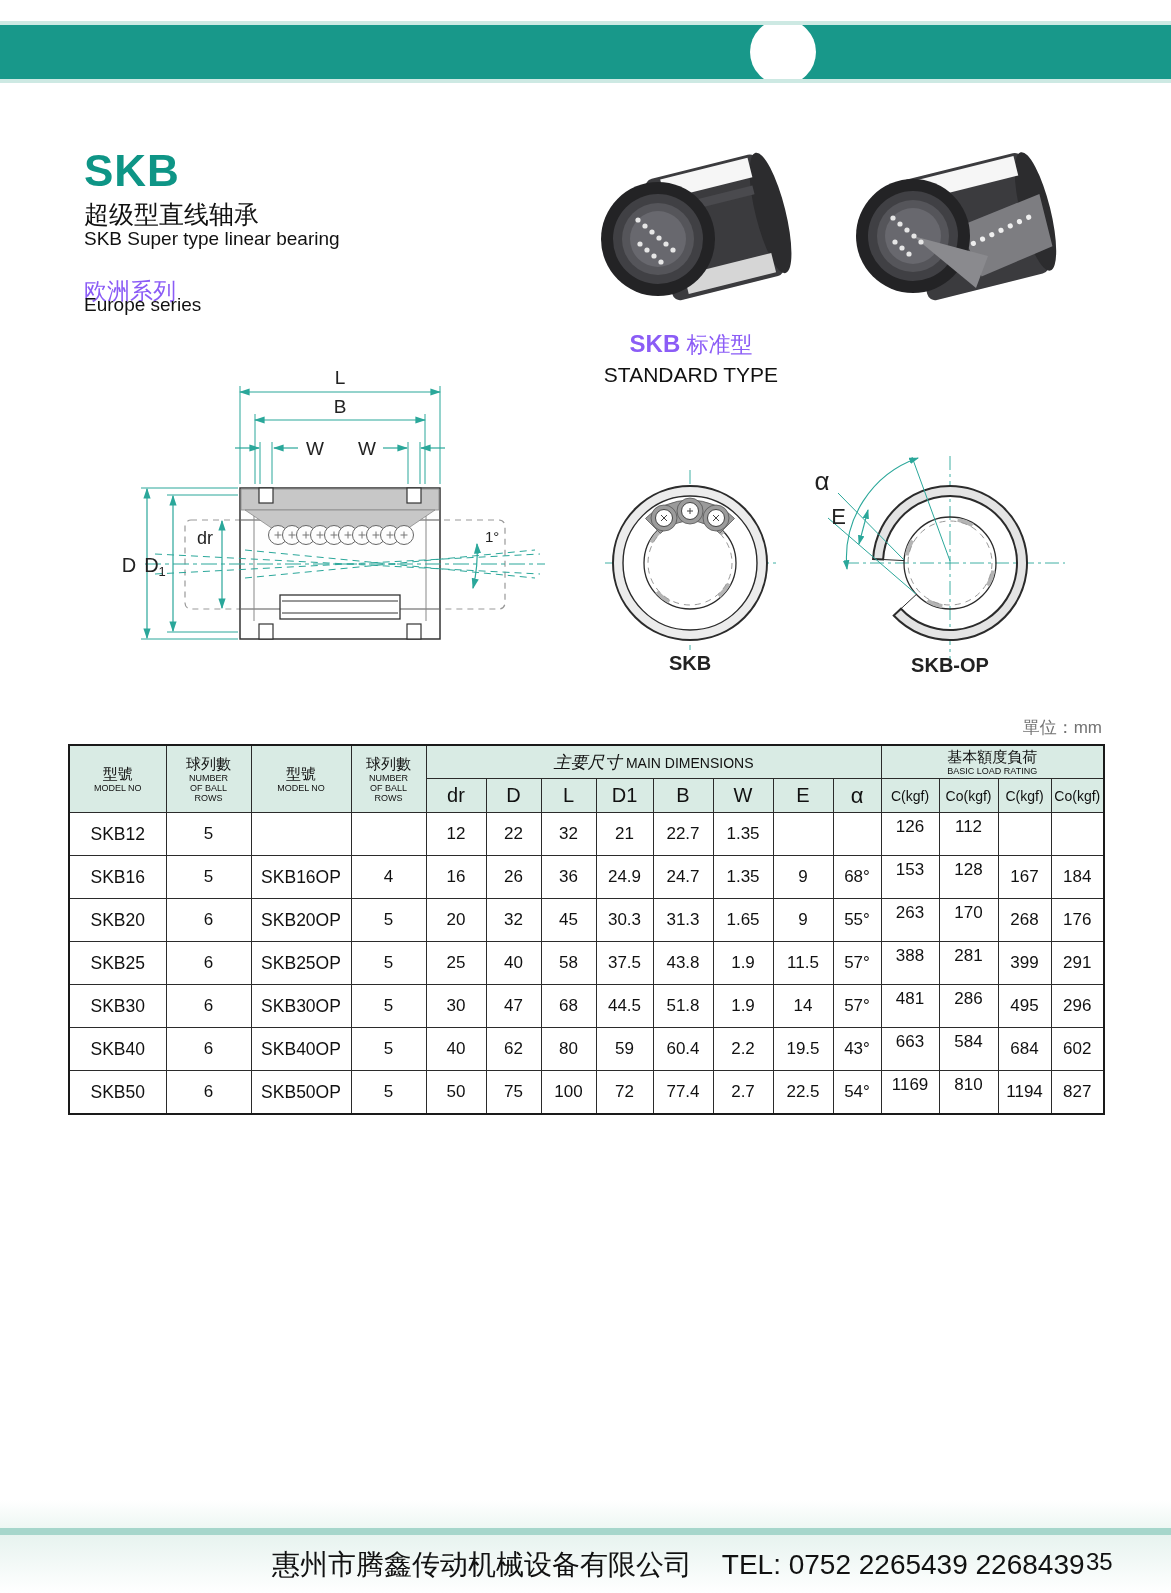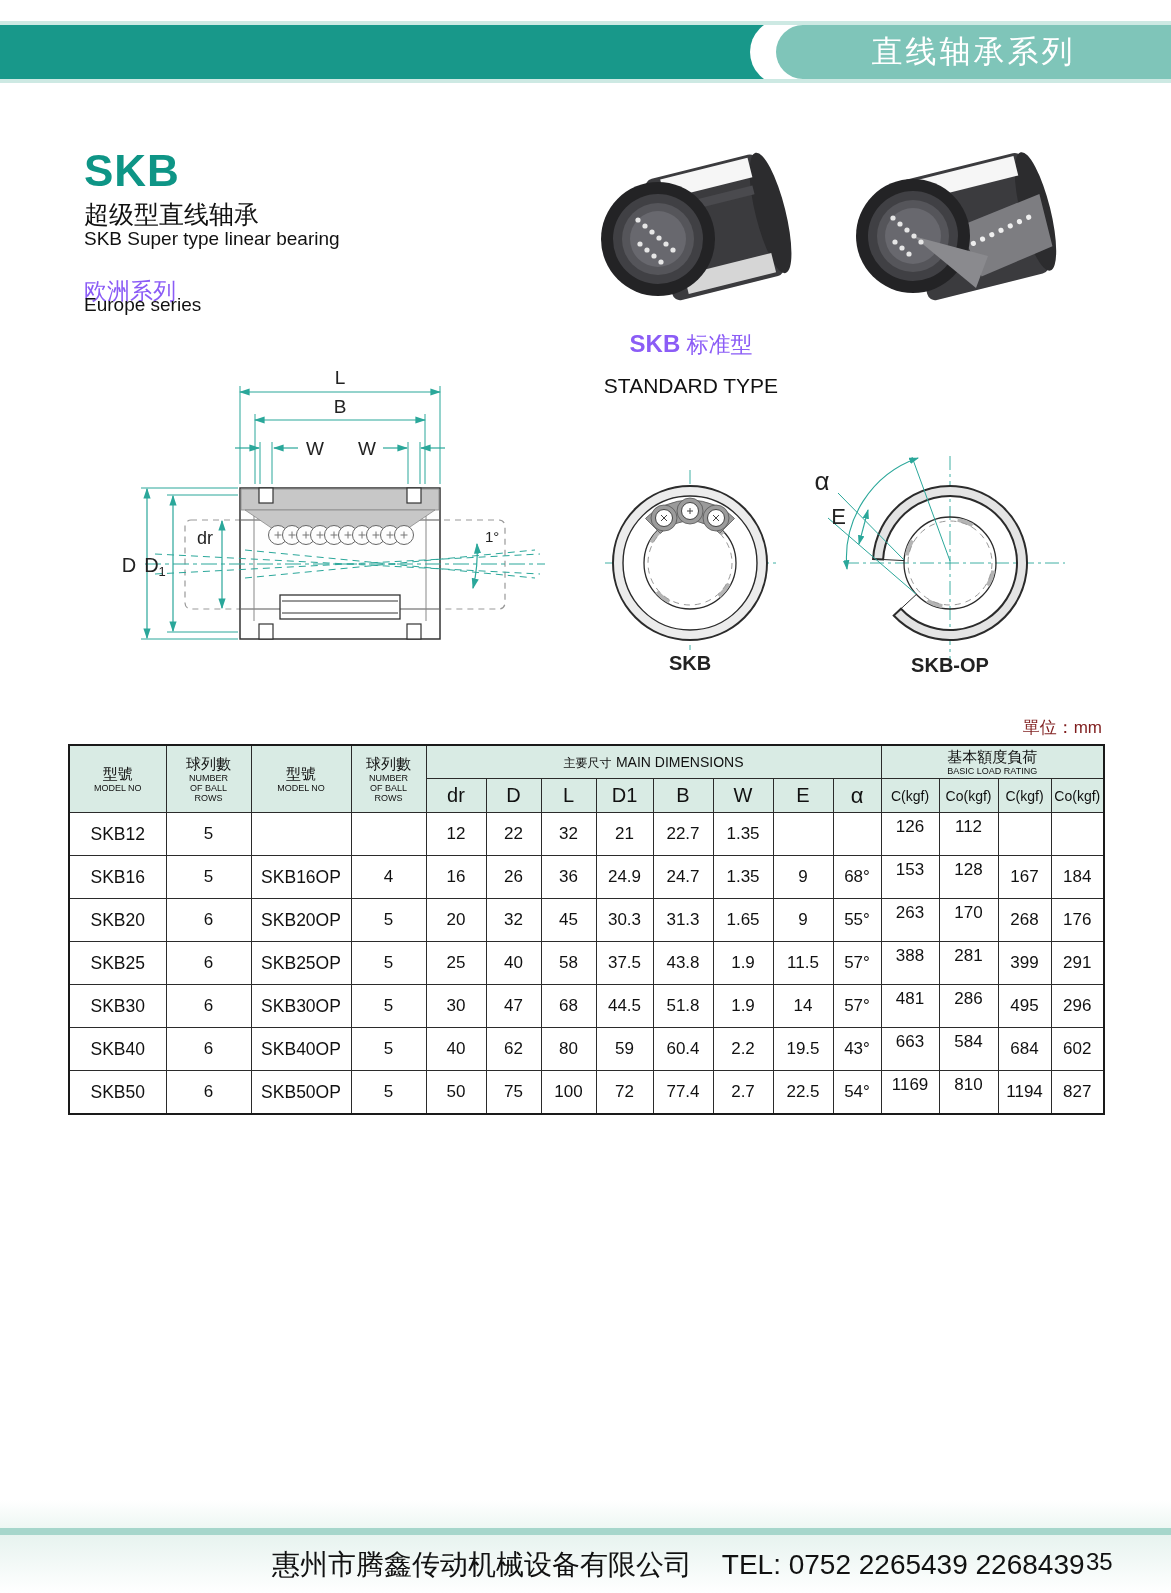--- a/index.html
+++ b/index.html
@@ -18,34 +18,34 @@
   .t-en{position:absolute;left:84px;top:228px;font-size:19px;color:#111;}
   .s-cn{position:absolute;left:84px;top:276px;font-size:23px;color:#8b5cf6;}
   .s-en{position:absolute;left:84px;top:294px;font-size:19px;color:#111;}
   
   .photo1{position:absolute;left:588px;top:136px;}
   .photo2{position:absolute;left:838px;top:132px;}
   .cap1{position:absolute;left:578px;top:330px;width:226px;text-align:center;}
   .cap2{position:absolute;left:828px;top:330px;width:258px;text-align:center;}
   .cap-line1{font-size:22px;color:#8b5cf6;}
   .cap-line1 b{font-size:24px;}
-  .cap-line2{font-size:21px;color:#111;margin-top:14px;}
+  .cap-line2{font-size:21px;color:#111;margin-top:3px;}
   
   .dim-svg{position:absolute;left:95px;top:362px;}
   .sec-svg{position:absolute;left:600px;top:398px;}
   
-  .unit{position:absolute;right:69px;top:716px;font-size:17px;color:#7f1d1d;}
+  .unit{position:absolute;right:69px;top:716px;font-size:17px;color:#737373;}
   
   .spec-table{position:absolute;left:68px;top:744px;width:1035px;border-collapse:collapse;
               table-layout:fixed;text-align:center;border:2px solid #1a1a1a;}
   .spec-table th,.spec-table td{border:1px solid #2b2b2b;padding:0;}
   .spec-table thead th{background:#d9ebe4;font-weight:normal;color:#111;}
   .h-cn{font-size:15px;line-height:1.15;}
   .h-en{font-size:9px;line-height:1.12;}
-  .h-main-cn{font-size:12px;}
+  .h-main-cn{font-size:17px;font-style:italic;}
   .h-main-en{font-size:14px;}
   .h-dim{font-size:20px;height:33px;}
   .h-alpha{font-size:22px;}
   .h-load{font-size:14px;}
   .spec-table tbody td{height:38px;font-size:17px;color:#111;}
   .spec-table tbody td:nth-child(1),.spec-table tbody td:nth-child(3){font-size:17.5px;}
   .spec-table tbody td:nth-child(13),.spec-table tbody td:nth-child(14){vertical-align:top;padding-top:4px;}
   
   .notes{position:absolute;left:86px;top:1090px;font-size:19.5px;color:#111;line-height:1.12;}
   .notes div{margin-bottom:3px;}
@@ -60,23 +60,20 @@
   .f-text .tel{margin-left:22px;}
   .f-page{position:absolute;left:1086px;top:1548px;font-size:24px;color:#111;}
 </style>
 </head>
 <body>
 
 <div class="page">
 
   <div class="banner">
     <div class="banner-moon"></div>
-    <div class="banner-light">
-      <span>直线轴承系列</span>
-    </div>
   </div>
 
   <div class="t-skb">SKB</div>
   <div class="t-cn">超级型直线轴承</div>
   <div class="t-en">SKB Super type linear bearing</div>
   <div class="s-cn">欧洲系列</div>
   <div class="s-en">Europe series</div>
 
   <svg class="photo1" width="206" height="192" viewBox="0 0 206 192">
     <g transform="rotate(-14 102 97)">

